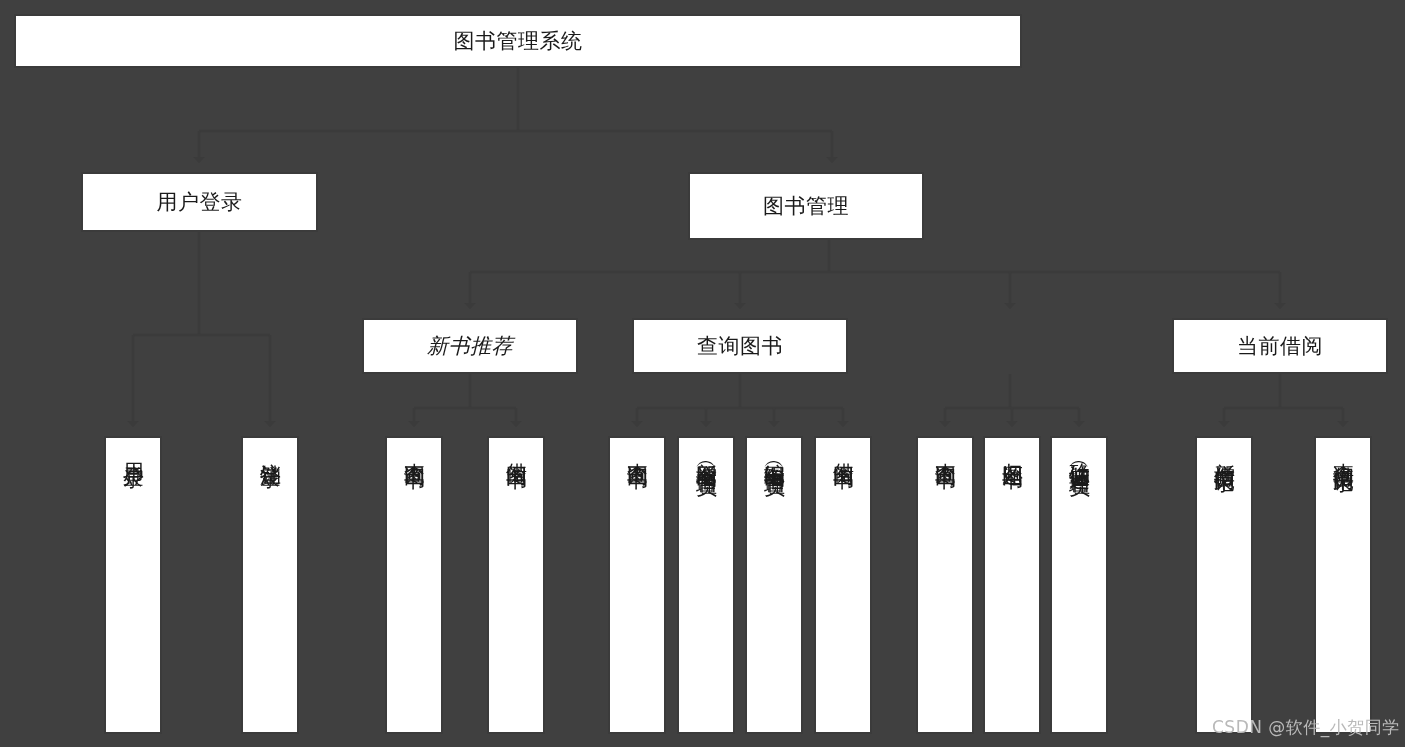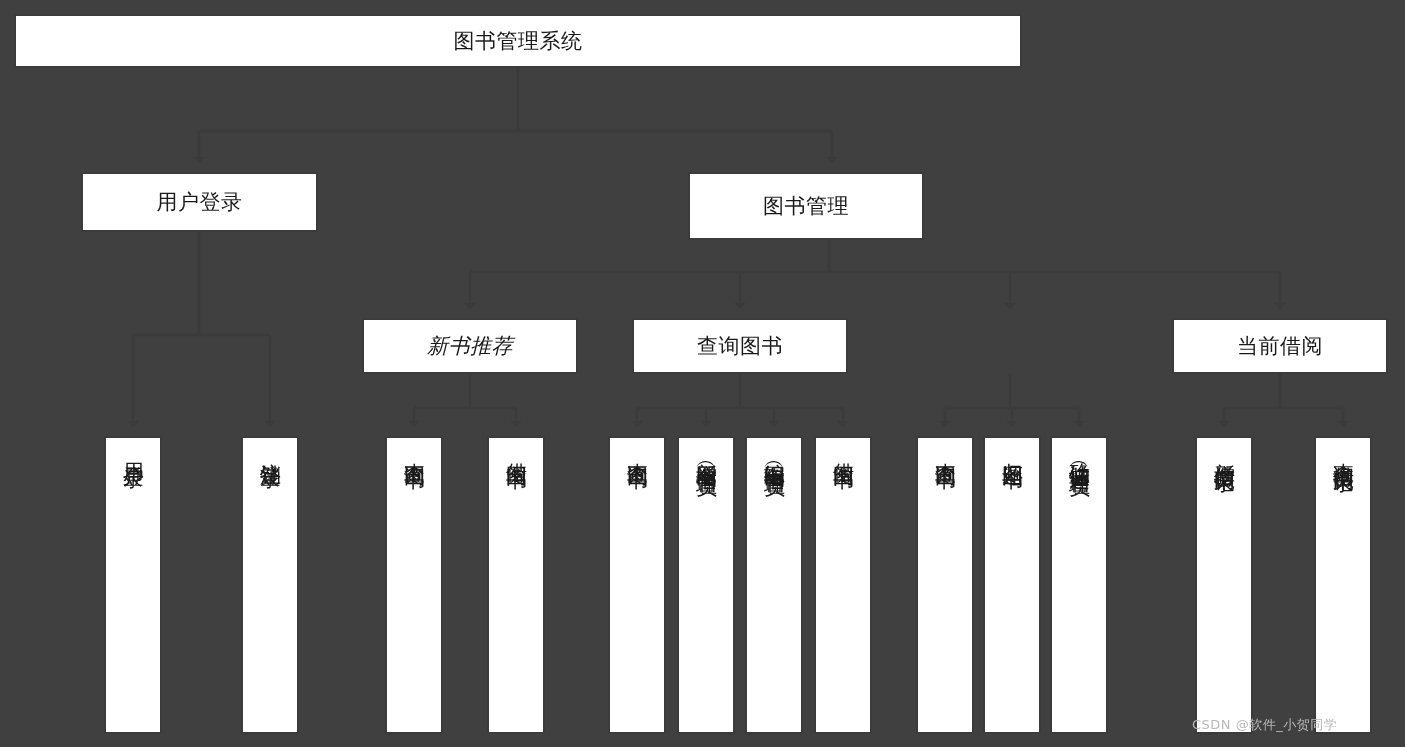--- a/index.html
+++ b/index.html
@@ -52,25 +52,26 @@
   .node.vert .label {
     writing-mode: vertical-rl;
     text-orientation: upright;
     font-size: 21px;
     letter-spacing: 2px;
     line-height: 1;
     white-space: nowrap;
   }
   .watermark {
     position: absolute;
-    font-size: 13px;
+    font-size: 17px;
     color: #b9b9b9;
     letter-spacing: 0.5px;
     white-space: nowrap;
     font-family: "DejaVu Sans", "Liberation Sans", sans-serif;
+    margin-left: 20px;
   }
 </style>
 </head>
 <body>
 
 <div id="canvas">
 
   <svg class="edges" viewBox="0 0 1405 747" xmlns="http://www.w3.org/2000/svg">
     <defs>
       <marker id="arrow" markerWidth="10" markerHeight="12" refX="3.2" refY="6" orient="auto" markerUnits="userSpaceOnUse">

